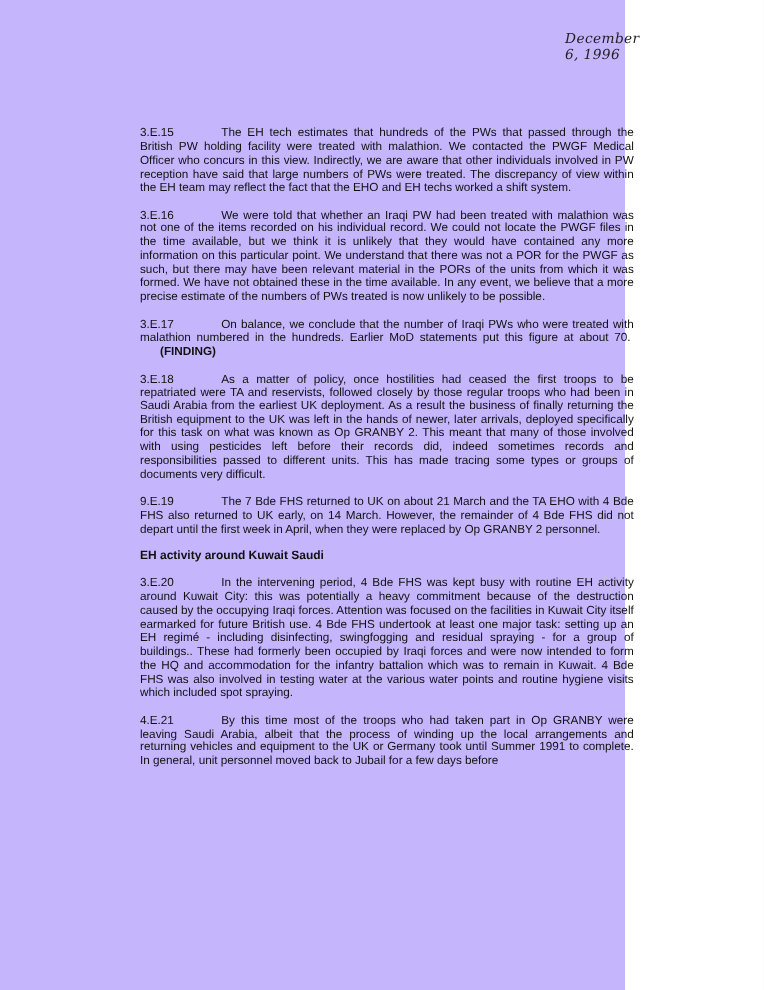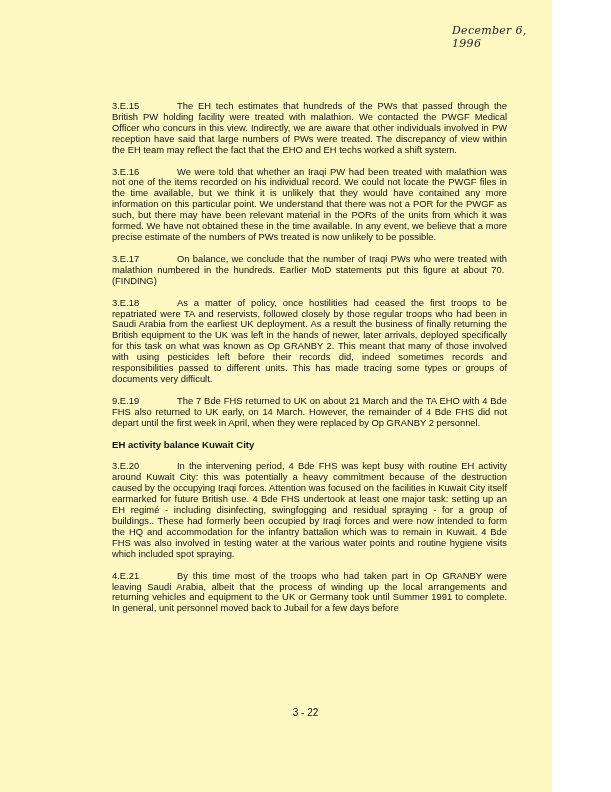--- a/index.html
+++ b/index.html
@@ -1,30 +1,30 @@
 <!DOCTYPE html>
 <html><head>
 <meta charset="utf-8">
 <style>
   html, body { margin: 0; padding: 0; background: #ffffff; }
   body { width: 611px; height: 792px; position: relative; overflow: hidden; }
-  .page { position: absolute; left: 0; top: 0; width: 552px; height: 792px; background: #fef9c3; color: #111; }
+  .page { position: absolute; left: 0; top: 0; width: 500px; height: 792px; background: #c4b5fd; color: #111; }
   .date {
     position: absolute; left: 452px; top: 24px;
     font-family: "DejaVu Serif", serif; font-style: italic; font-size: 11px; color: #222;
     letter-spacing: 0.3px;
   }
   .body-text {
     position: absolute; left: 112px; top: 101px; width: 395px;
     font-family: "Liberation Sans", sans-serif; font-size: 9.4px; line-height: 10.9px;
     text-align: justify; color: #111;
   }
   .para { margin: 0 0 11px 0; }
   .para .num { font-weight: normal; display: inline-block; width: 65px; }
-  .finding { font-weight: normal; }
+  .finding { font-weight: bold; margin-left: 16px; }
   .heading { font-weight: bold; margin: 0 0 11px 0; font-size: 9.6px; }
   .page-num {
     position: absolute; left: 0; width: 611px; top: 707px; text-align: center;
     font-family: "Liberation Sans", sans-serif; font-size: 10px; color: #111;
   }
 </style>
 </head>
 <body>
 
 <div class="page">
@@ -41,23 +41,22 @@
       <span class="num">3.E.17</span><span>On balance, we conclude that the number of Iraqi PWs who were treated with malathion numbered in the hundreds. Earlier MoD statements put this figure at about 70.</span>&nbsp; <span class="finding">(FINDING)</span>
     </p>
 
     <p class="para">
       <span class="num">3.E.18</span><span>As a matter of policy, once hostilities had ceased the first troops to be repatriated were TA and reservists, followed closely by those regular troops who had been in Saudi Arabia from the earliest UK deployment. As a result the business of finally returning the British equipment to the UK was left in the hands of newer, later arrivals, deployed specifically for this task on what was known as Op GRANBY 2. This meant that many of those involved with using pesticides left before their records did, indeed sometimes records and responsibilities passed to different units. This has made tracing some types or groups of documents very difficult.</span>
     </p>
     <p class="para">
       <span class="num">9.E.19</span><span>The 7 Bde FHS returned to UK on about 21 March and the TA EHO with 4 Bde FHS also returned to UK early, on 14 March. However, the remainder of 4 Bde FHS did not depart until the first week in April, when they were replaced by Op GRANBY 2 personnel.</span>
     </p>
 
-    <div class="heading">EH activity balance Kuwait City</div>
+    <div class="heading">EH activity around Kuwait Saudi</div>
     <p class="para">
       <span class="num">3.E.20</span><span>In the intervening period, 4 Bde FHS was kept busy with routine EH activity around Kuwait City: this was potentially a heavy commitment because of the destruction caused by the occupying Iraqi forces. Attention was focused on the facilities in Kuwait City itself earmarked for future British use. 4 Bde FHS undertook at least one major task: setting up an EH regimé - including disinfecting, swingfogging and residual spraying - for a group of buildings.. These had formerly been occupied by Iraqi forces and were now intended to form the HQ and accommodation for the infantry battalion which was to remain in Kuwait. 4 Bde FHS was also involved in testing water at the various water points and routine hygiene visits which included spot spraying.</span>
     </p>
     <p class="para">
       <span class="num">4.E.21</span><span>By this time most of the troops who had taken part in Op GRANBY were leaving Saudi Arabia, albeit that the process of winding up the local arrangements and returning vehicles and equipment to the UK or Germany took until Summer 1991 to complete. In general, unit personnel moved back to Jubail for a few days before</span>
     </p>
   </div>
 
-  <div class="page-num">3 - 22</div>
 </div>
 
 </body></html>

